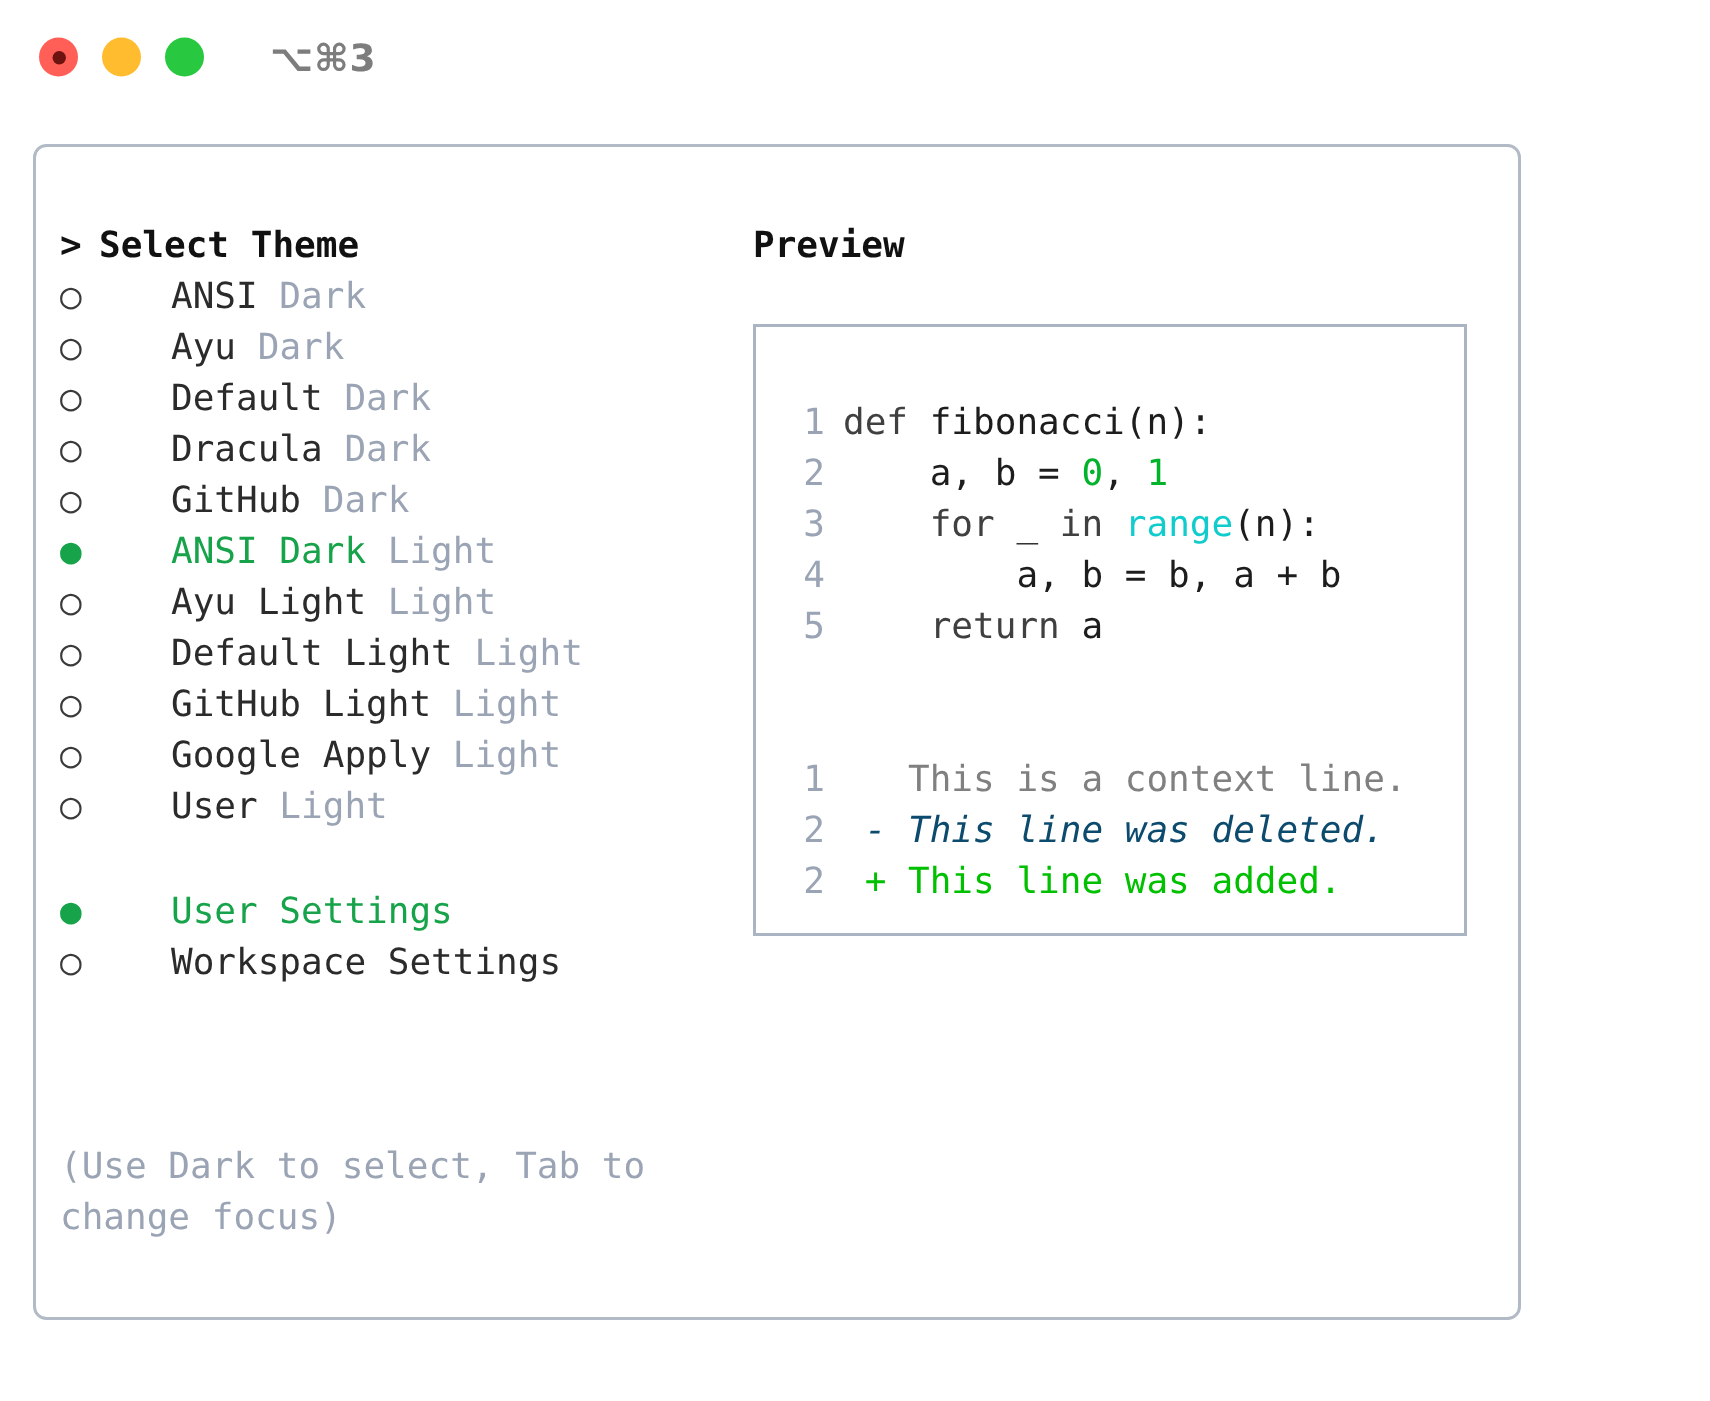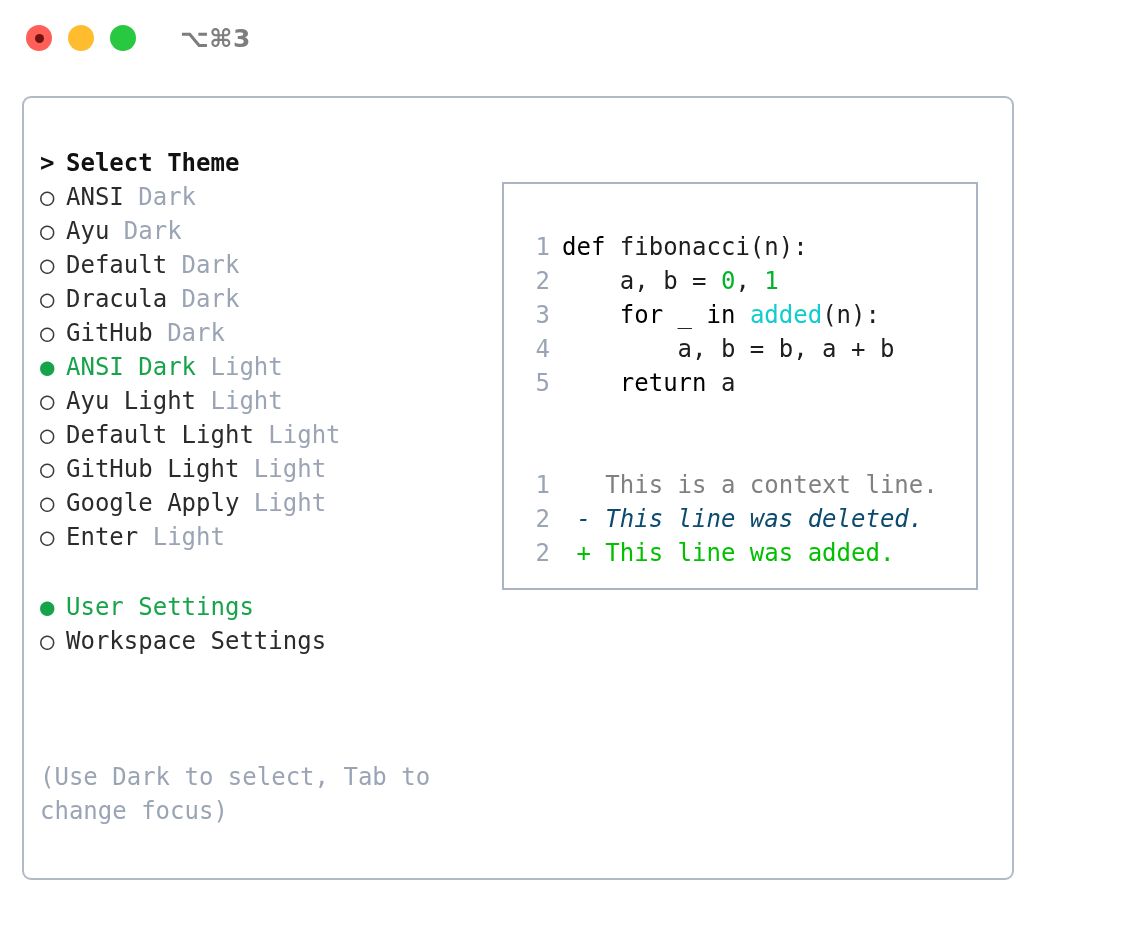--- a/index.html
+++ b/index.html
@@ -102,21 +102,21 @@
   .heading {
     font-weight: bold;
     color: #111111;
   }
   .marker {
     display: inline-block;
     width: 26px;
   }
   .radio-off { color: #3a3a3a; }
   .radio-on  { color: #16a34a; }
-  .opt-name  { color: #2b2b2b; }
+  .opt-name  { color: #2b2b2b; margin-left: 48px; }
   .opt-name.selected { color: #16a34a; }
   .opt-cat {
     color: #9aa4b4;
     text-align: right;
   }
   .spacer-md { height: 36px; }
 
   #hint {
     position: absolute;
     left: 16px;
@@ -156,21 +156,21 @@
     white-space: pre;
     padding-left: 18px;
   }
   .lnum {
     display: inline-block;
     width: 28px;
     text-align: right;
     color: #9aa4b4;
     margin-right: 12px;
   }
-  .tok-kw    { color: #000000; text-align: right; }
+  .tok-kw    { color: #404040; text-align: right; }
   .tok-fn    { color: #11cccc; }
   .tok-num   { color: #00b32b; }
   .tok-plain { color: #1d1d1d; }
   .diff-ctx  { color: #808080; }
   .diff-del  { color: #0c4a6e; font-style: italic; }
   .diff-add  { color: #00c000; }
   .blank-line { height: 34px; }
 </style>
 </head>
 <body>
@@ -201,44 +201,45 @@
             <div class="row"><span class="marker radio-off">○</span><span class="opt-name">ANSI</span><span class="opt-cat"> Dark</span></div>
             <div class="row"><span class="marker radio-off">○</span><span class="opt-name">Ayu</span><span class="opt-cat"> Dark</span></div>
             <div class="row"><span class="marker radio-off">○</span><span class="opt-name">Default</span><span class="opt-cat"> Dark</span></div>
             <div class="row"><span class="marker radio-off">○</span><span class="opt-name">Dracula</span><span class="opt-cat"> Dark</span></div>
             <div class="row"><span class="marker radio-off">○</span><span class="opt-name">GitHub</span><span class="opt-cat"> Dark</span></div>
             <div class="row"><span class="marker radio-on">●</span><span class="opt-name selected">ANSI Dark</span><span class="opt-cat"> Light</span></div>
             <div class="row"><span class="marker radio-off">○</span><span class="opt-name">Ayu Light</span><span class="opt-cat"> Light</span></div>
             <div class="row"><span class="marker radio-off">○</span><span class="opt-name">Default Light</span><span class="opt-cat"> Light</span></div>
             <div class="row"><span class="marker radio-off">○</span><span class="opt-name">GitHub Light</span><span class="opt-cat"> Light</span></div>
             <div class="row"><span class="marker radio-off">○</span><span class="opt-name">Google Apply</span><span class="opt-cat"> Light</span></div>
-            <div class="row"><span class="marker radio-off">○</span><span class="opt-name">Enter</span><span class="opt-cat"> Light</span></div>
+            <div class="row"><span class="marker radio-off">○</span><span class="opt-name">User</span><span class="opt-cat"> Light</span></div>
           </div>
 
         <div class="spacer-md"></div>
 
 
         <div id="apply-list">
             <div class="row"><span class="marker radio-on">●</span><span class="opt-name selected">User Settings</span></div>
             <div class="row"><span class="marker radio-off">○</span><span class="opt-name">Workspace Settings</span></div>
           </div>
       </div>
 
       <div id="hint">
         <div>(Use Dark to select, Tab to</div>
         <div>change focus)</div>
       </div>
 
       <div id="right-col">
+        <div id="preview-title">Preview</div>
 
         <div id="code-box">
           <div id="code-lines">
               <div class="code-line"><span class="lnum">1</span><span class="tok-kw">def </span><span class="tok-plain">fibonacci(n):</span></div>
               <div class="code-line"><span class="lnum">2</span><span class="tok-plain">    a, b = </span><span class="tok-num">0</span><span class="tok-plain">, </span><span class="tok-num">1</span></div>
-              <div class="code-line"><span class="lnum">3</span><span class="tok-plain">    </span><span class="tok-kw">for</span><span class="tok-plain"> _ </span><span class="tok-kw">in</span><span class="tok-plain"> </span><span class="tok-fn">added</span><span class="tok-plain">(n):</span></div>
+              <div class="code-line"><span class="lnum">3</span><span class="tok-plain">    </span><span class="tok-kw">for</span><span class="tok-plain"> _ </span><span class="tok-kw">in</span><span class="tok-plain"> </span><span class="tok-fn">range</span><span class="tok-plain">(n):</span></div>
               <div class="code-line"><span class="lnum">4</span><span class="tok-plain">        a, b = b, a + b</span></div>
               <div class="code-line"><span class="lnum">5</span><span class="tok-plain">    </span><span class="tok-kw">return</span><span class="tok-plain"> a</span></div>
             </div>
           <div class="blank-line"></div>
           <div class="blank-line"></div>
           <div id="diff-lines">
               <div class="code-line"><span class="lnum">1</span><span class="diff-ctx">   This is a context line.</span></div>
               <div class="code-line"><span class="lnum">2</span><span class="diff-del"> - This line was deleted.</span></div>
               <div class="code-line"><span class="lnum">2</span><span class="diff-add"> + This line was added.</span></div>
             </div>

